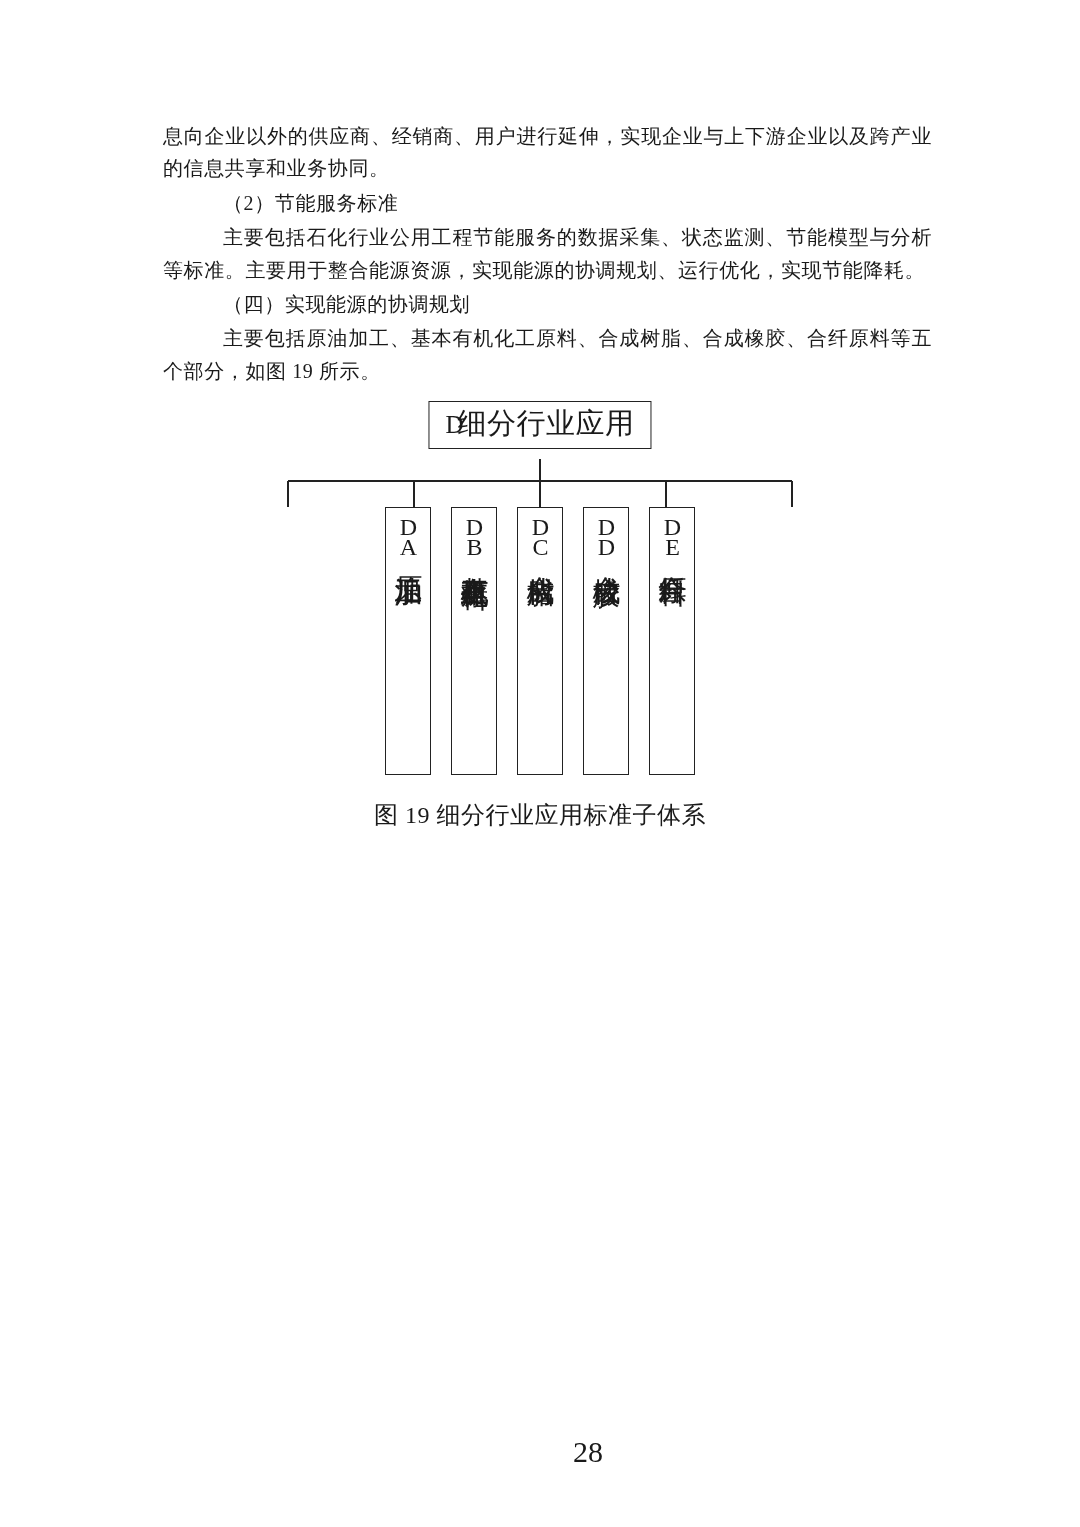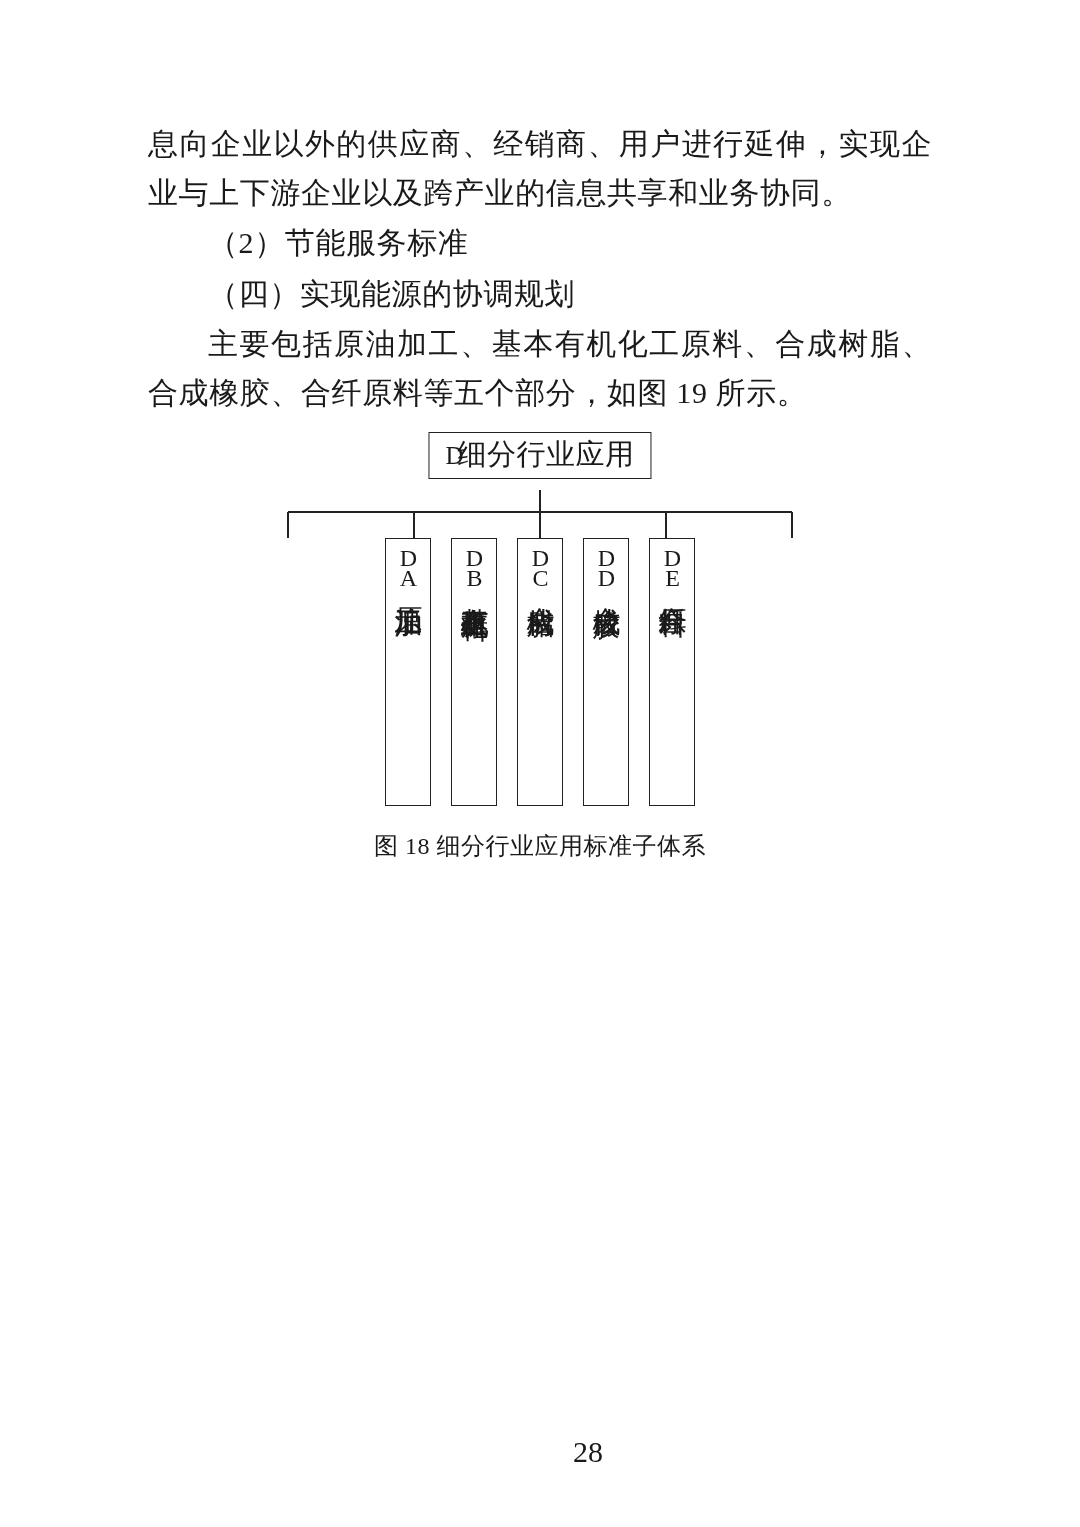--- a/index.html
+++ b/index.html
@@ -16,25 +16,25 @@
     overflow: hidden;
   }
   .page {
     position: relative;
     width: 1080px;
     height: 1527px;
     box-sizing: border-box;
     padding: 120px 148px 40px 148px;
   }
   .para {
-    font-size: 30px;
+    font-size: 20px;
     line-height: 1.62;
     text-align: justify;
     letter-spacing: 0.6px;
-    margin: 0 0 2px 0;
+    margin: 0 0 2px 15px;
   }
   .indent {
     text-indent: 60px;
   }
   
   .figure {
     margin: 14px 0 0 0;
     position: relative;
     height: 420px;
     font-family: Liberation Serif, serif;
@@ -124,20 +124,21 @@
 </style>
 </head>
 <body>
 
 <div class="page">
 
   <p class="para">息向企业以外的供应商、经销商、用户进行延伸，实现企业与上下游企业以及跨产业的信息共享和业务协同。</p>
 
   <p class="para indent">（2）节能服务标准</p>
 
+  <p class="para indent">主要包括石化行业公用工程节能服务的数据采集、状态监测、节能模型与分析等标准。主要用于整合能源资源，实现能源的协调规划、运行优化，实现节能降耗。</p>
 
   <p class="para indent">（四）实现能源的协调规划</p>
 
   <p class="para indent">主要包括原油加工、基本有机化工原料、合成树脂、合成橡胶、合纤原料等五个部分，如图 19 所示。</p>
 
   <div class="figure">
     <div class="diagram">
 
       <div class="root-box">
         <span class="code">D</span><span>细分行业应用</span>
@@ -170,19 +171,19 @@
           <span class="vcode">DD</span>
           <span class="vtext">合成橡胶</span>
         </div>
         <div class="leaf">
           <span class="vcode">DE</span>
           <span class="vtext">合纤原料</span>
         </div>
       </div>
 
     </div>
-    <div class="fig-caption">图 18  细分行业应用标准子体系</div>
+    <div class="fig-caption">图 19  细分行业应用标准子体系</div>
   </div>
 
 
   <div class="page-number">28</div>
 
 </div>
 
 </body></html>

